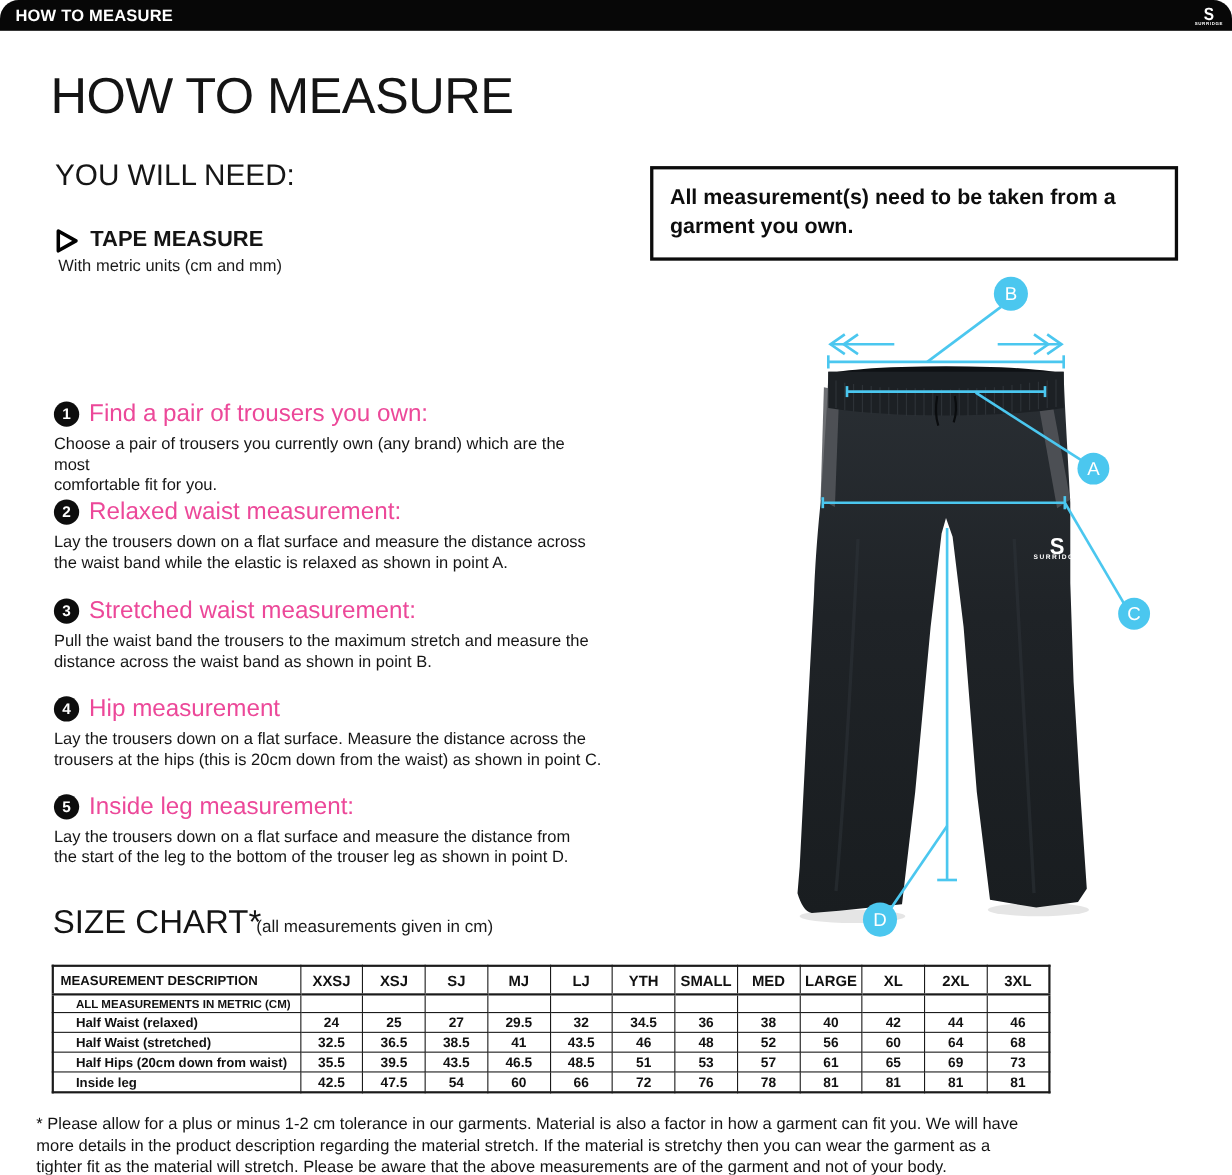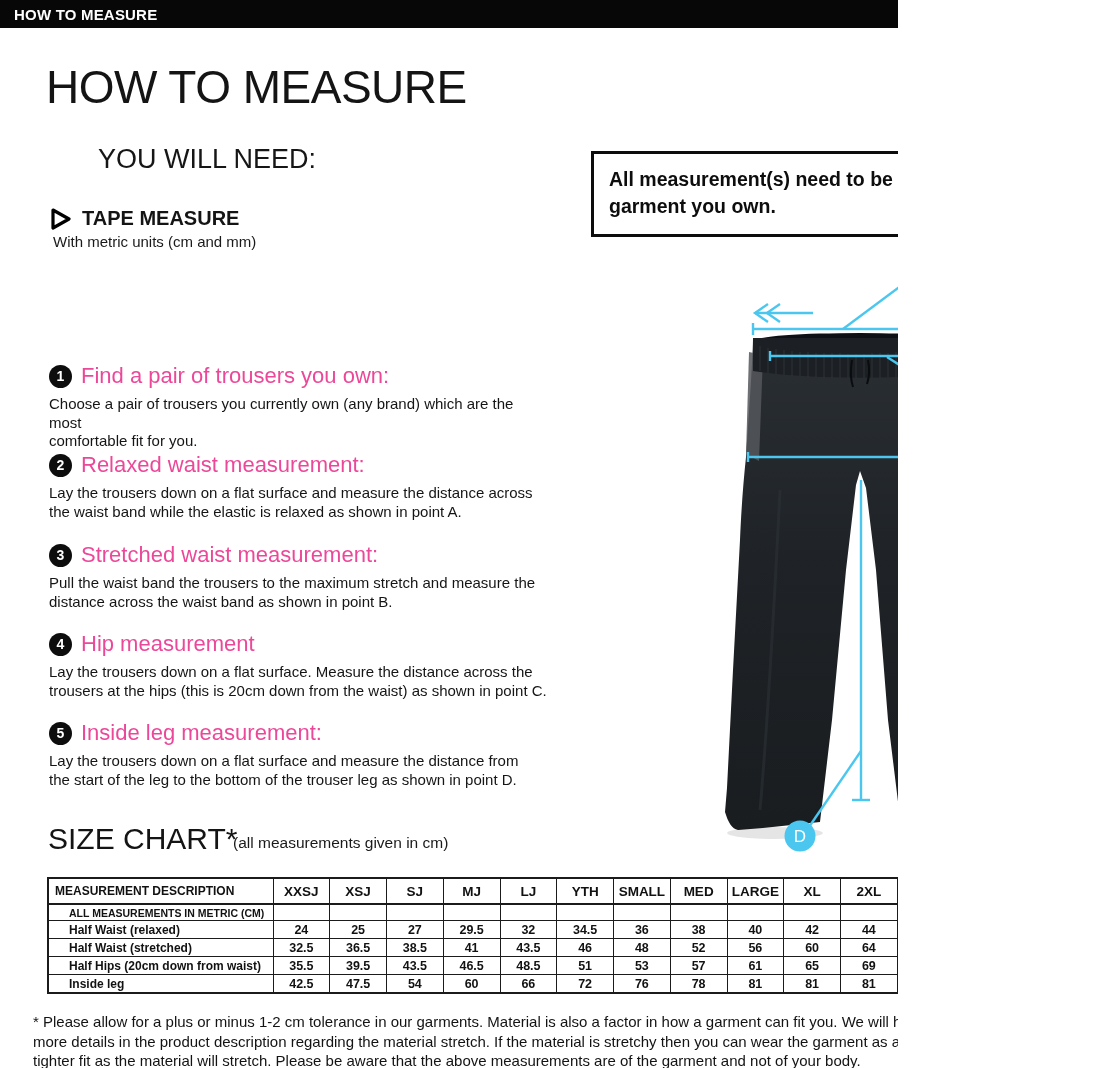--- a/index.html
+++ b/index.html
@@ -1,30 +1,30 @@
 <!DOCTYPE html>
 <html><head>
 <meta charset="utf-8">
 <style>
   html,body{margin:0;padding:0;background:#fff;}
-  .page{position:relative;width:898px;height:1068px;background:#fff;overflow:hidden;
-        font-family:"Liberation Sans",sans-serif;color:#111;}
+  .page{position:relative;width:1120px;height:1068px;background:#fff;overflow:hidden;
+        font-family:"Liberation Sans",sans-serif;color:#111;border-radius:17px;}
 
   
   .topbar{position:absolute;left:0;top:0;width:1120px;height:28px;background:#070707;
           display:flex;align-items:center;justify-content:space-between;}
   .topbar-title{color:#fff;font-size:15px;font-weight:700;letter-spacing:.2px;padding-left:14px;}
   .topbar-logo{display:flex;flex-direction:column;align-items:center;justify-content:center;
                padding-right:8px;line-height:1;margin-top:1px;}
   .topbar-logo .s-glyph{color:#fff;font-size:14px;font-weight:900;transform:scaleY(1.15);letter-spacing:0;}
   .topbar-logo .s-word{color:#fff;font-size:4px;font-weight:700;letter-spacing:.6px;margin-top:1px;}
 
   
   .h1{position:absolute;left:46px;top:60px;font-size:46px;font-weight:500;letter-spacing:-.5px;color:#141414;}
-  .h2{position:absolute;left:50px;top:144px;font-size:27px;font-weight:400;color:#161616;margin-left:48px;}
+  .h2{position:absolute;left:50px;top:144px;font-size:27px;font-weight:400;color:#161616;}
 
   
   .tool{position:absolute;left:50px;}
   .tool-row{display:flex;align-items:center;gap:10px;}
   .tool-name{font-size:20px;font-weight:700;color:#141414;}
   .tool-desc{font-size:15px;color:#1a1a1a;margin-top:3px;margin-left:3px;}
 
   
   .step{position:absolute;left:49px;width:500px;}
   .step-head{display:flex;align-items:center;gap:9px;}

